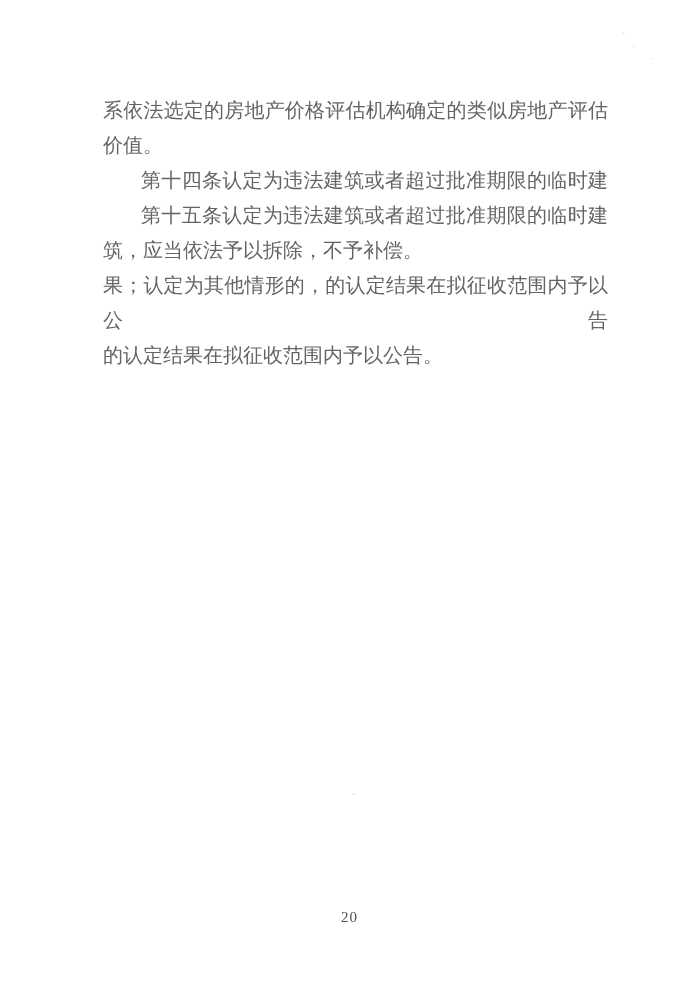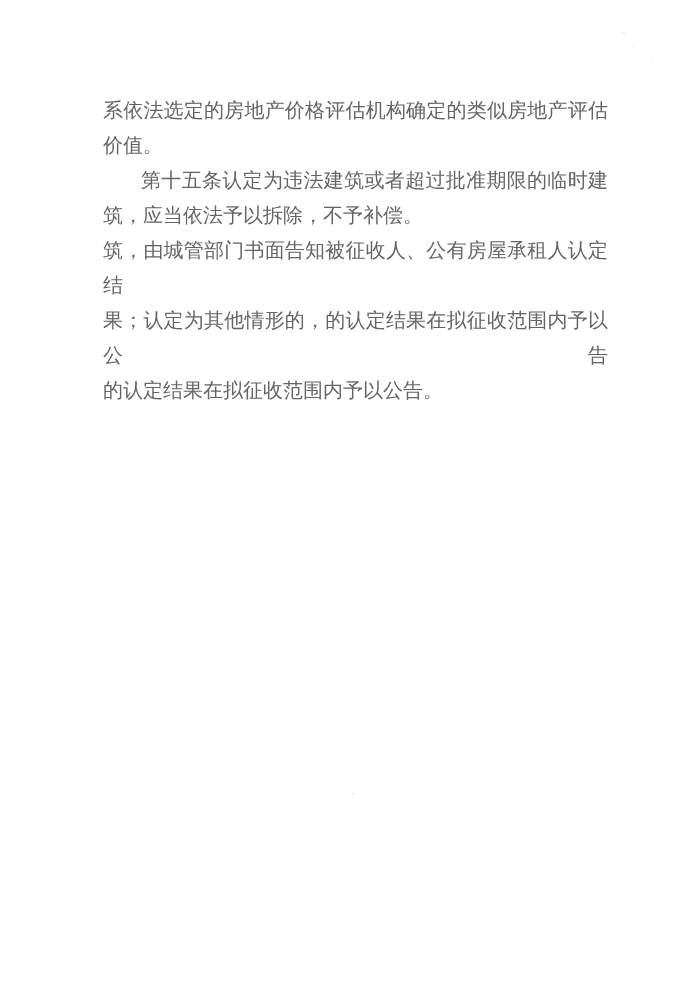--- a/index.html
+++ b/index.html
@@ -67,26 +67,29 @@
   .speck.s4 { left: 352px; top: 793px; width: 3px; height: 2px; }
 </style>
 </head>
 <body>
 
 <div class="page">
 
   <section class="body-text">
     <p class="ln justify">系依法选定的房地产价格评估机构确定的类似房地产评估</p>
     <p class="ln plain">价值。</p>
+    <p class="ln justify indent">第十四条认定为违法建筑或者超过批准期限的临时建</p>
     <p class="ln justify indent">第十五条认定为违法建筑或者超过批准期限的临时建</p>
     <p class="ln plain">筑，应当依法予以拆除，不予补偿。</p>
-    <p class="ln justify">筑，由城管部门书面告知被征收人、公有房屋承租人认定结</p>
     <p class="ln justify">果；认定为其他情形的，的认定结果在拟征收范围内予以公告</p>
     <p class="ln plain">的认定结果在拟征收范围内予以公告。</p>
   </section>
 
+  <footer class="page-footer">
+    <span class="page-number">20</span>
+  </footer>
 
   <span class="speck s1"></span>
   <span class="speck s2"></span>
   <span class="speck s3"></span>
   <span class="speck s4"></span>
 
 </div>
 
 </body></html>

